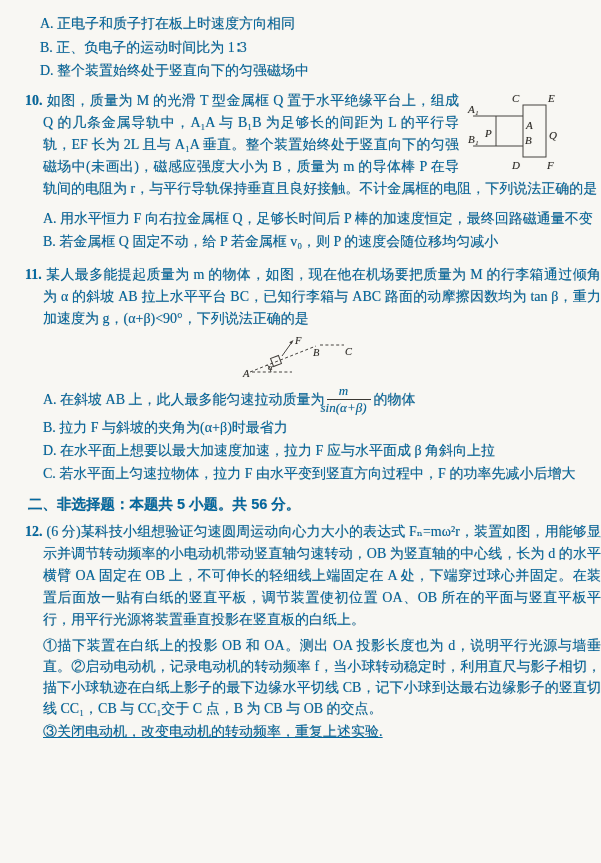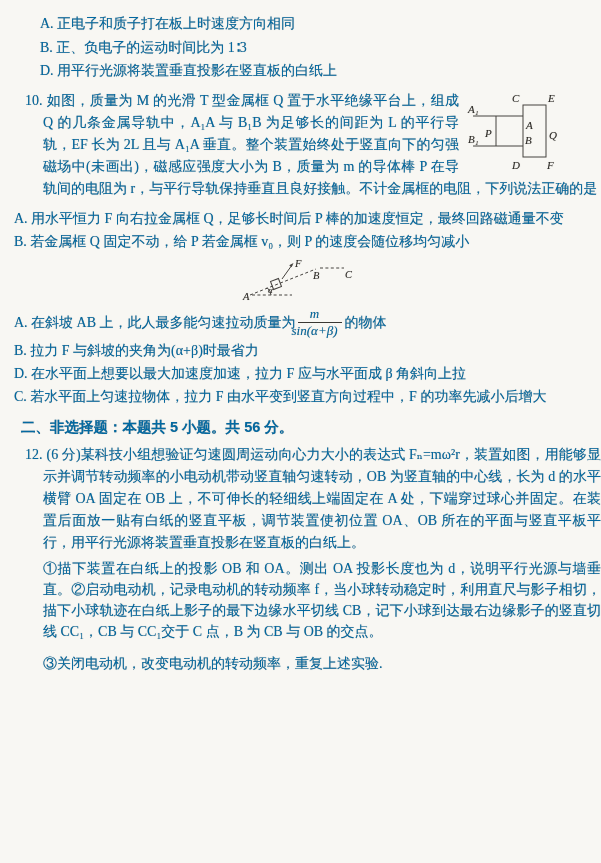--- a/index.html
+++ b/index.html
@@ -7,30 +7,30 @@
     position:relative;width:601px;height:863px;box-sizing:border-box;
     background:#f8f7f3;overflow:hidden;
     font-family:"Liberation Serif","DejaVu Serif",serif;
     font-size:14px;line-height:22px;color:#0369a1;
     padding-top:12px;
     text-shadow:0 0 .7px rgba(55,50,45,.45);
   }
   p{margin:0;text-align:justify;}
   .q9opts p{padding-left:40px;line-height:23.5px;}
   .qpara{padding-left:43px;text-indent:-18px;}
-  .qnum{margin-right:4px;}
+  .qnum{margin-right:4px;font-weight:bold;}
   .q10para{margin-top:7px;}
-  .opt{padding-left:25px;text-indent:-11px;line-height:23px;padding-right:6px;}
+  .opt{padding-left:54px;text-indent:-11px;line-height:23px;padding-right:6px;}
   .optblock{margin-top:7px;}
   .q11para{margin-top:11px;}
   .q11fig{margin:4px 0 2px 240px;height:48px;}
-  .sec-head{margin-top:8px;padding-left:21px;font-family:"Liberation Sans","DejaVu Sans",sans-serif;font-weight:700;font-size:14.5px;line-height:23px;}
+  .sec-head{margin-top:8px;padding-left:28px;font-family:"Liberation Sans","DejaVu Sans",sans-serif;font-weight:700;font-size:14.5px;line-height:23px;}
   .q12para{margin-top:5px;}
   .steps{padding-left:43px;line-height:21px;margin-top:4px;}
-  .step3{margin-top:11px;}
+  .step3{margin-top:2px;text-decoration:underline;}
   .footer{position:absolute;bottom:13px;left:0;width:100%;text-align:center;font-size:13.5px;text-shadow:none;}
   .footer span{margin:0 11px;}
   
   .frac{display:inline-block;vertical-align:middle;text-align:center;line-height:1.15;font-size:13px;margin:0 2px;font-style:italic;}
   .frac .num{display:block;padding:0 5px 1px;}
   .frac .den{display:block;border-top:1px solid #3a3833;padding:1px 5px 0;}
   
   .q10fig{float:right;width:134px;height:74px;margin:2px 0 0 8px;}
   .q10fig svg,.q11fig svg{display:block;overflow:visible;}
   svg .ln{stroke:#45423e;stroke-width:1;fill:none;}
@@ -41,21 +41,21 @@
   svg .fillshape{fill:#45423e;stroke:none;}
 </style>
 </head>
 <body>
 
 <div class="page">
 
   <section class="q9opts">
     <p>A. 正电子和质子打在板上时速度方向相同</p>
     <p>B. 正、负电子的运动时间比为 1∶3</p>
-    <p>D. 用平行光源将装置垂直投影在竖直板的白纸上</p>
+    <p>D. 整个装置始终处于竖直向下的匀强磁场中</p>
   </section>
 
   <section>
     <p class="qpara q10para">
       <span class="q10fig">
           <svg width="132" height="84" viewBox="0 0 132 84">
         <rect class="ln" x="56" y="13" width="23" height="52"></rect>
         <line class="ln" x1="6" y1="24" x2="56" y2="24"></line>
         <line class="ln" x1="6" y1="54" x2="56" y2="54"></line>
         <line class="ln" x1="29" y1="24" x2="29" y2="54"></line>
@@ -70,20 +70,23 @@
         <text x="45" y="77">D</text>
         <text x="80" y="77">F</text>
       </svg>
         </span><span class="qnum">10.</span><span>如图，质量为 M 的光滑 T 型金属框 Q 置于水平绝缘平台上，组成 Q 的几条金属导轨中，A₁A 与 B₁B 为足够长的间距为 L 的平行导轨，EF 长为 2L 且与 A₁A 垂直。整个装置始终处于竖直向下的匀强磁场中(未画出)，磁感应强度大小为 B，质量为 m 的导体棒 P 在导轨间的电阻为 r，与平行导轨保持垂直且良好接触。不计金属框的电阻，下列说法正确的是</span>
     </p>
     <p class="opt optblock">A. 用水平恒力 F 向右拉金属框 Q，足够长时间后 P 棒的加速度恒定，最终回路磁通量不变</p>
     <p class="opt">B. 若金属框 Q 固定不动，给 P 若金属框 v₀，则 P 的速度会随位移均匀减小</p>
   </section>
 
   <section>
+    <p class="qpara q11para">
+      <span class="qnum">11.</span><span>某人最多能提起质量为 m 的物体，如图，现在他在机场要把质量为 M 的行李箱通过倾角为 α 的斜坡 AB 拉上水平平台 BC，已知行李箱与 ABC 路面的动摩擦因数均为 tan β，重力加速度为 g，(α+β)&lt;90°，下列说法正确的是</span>
+    </p>
     <div class="q11fig">
       <svg width="125" height="46" viewBox="0 0 125 46">
         <line class="ln dash" x1="10" y1="38" x2="76" y2="12"></line>
         <line class="ln dash" x1="12" y1="38" x2="52" y2="38"></line>
         <line class="ln dash" x1="80" y1="11" x2="104" y2="11"></line>
         <path class="ln" d="M31,38 A10,10 0 0 0 27,30.6"></path>
         <rect class="ln" x="31.75" y="22.75" width="8.5" height="8.5" transform="rotate(-21 36 27)"></rect>
         <line class="ln" x1="42" y1="22" x2="52" y2="8"></line>
         <polygon class="fillshape" points="53.5,6 49.2,8.2 51.6,10.2"></polygon>
         <text x="55" y="10">F</text>

